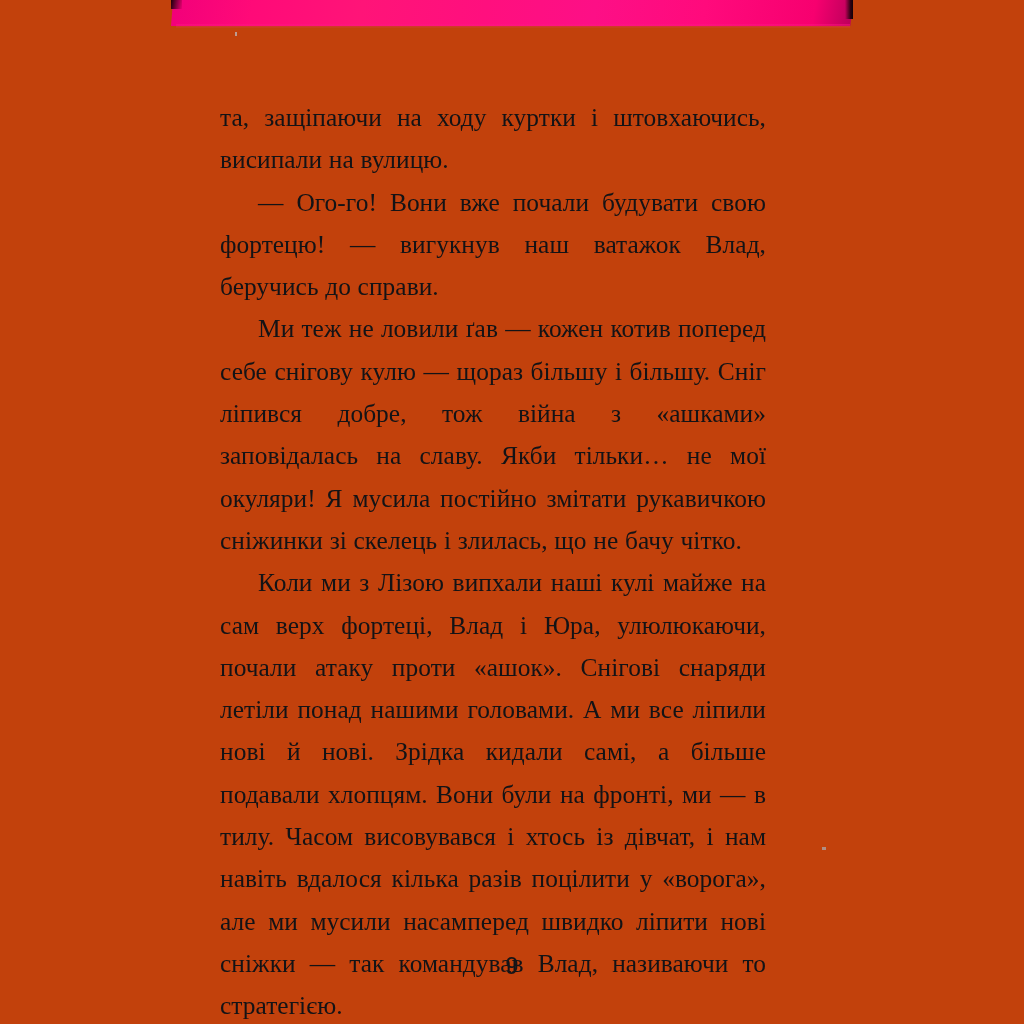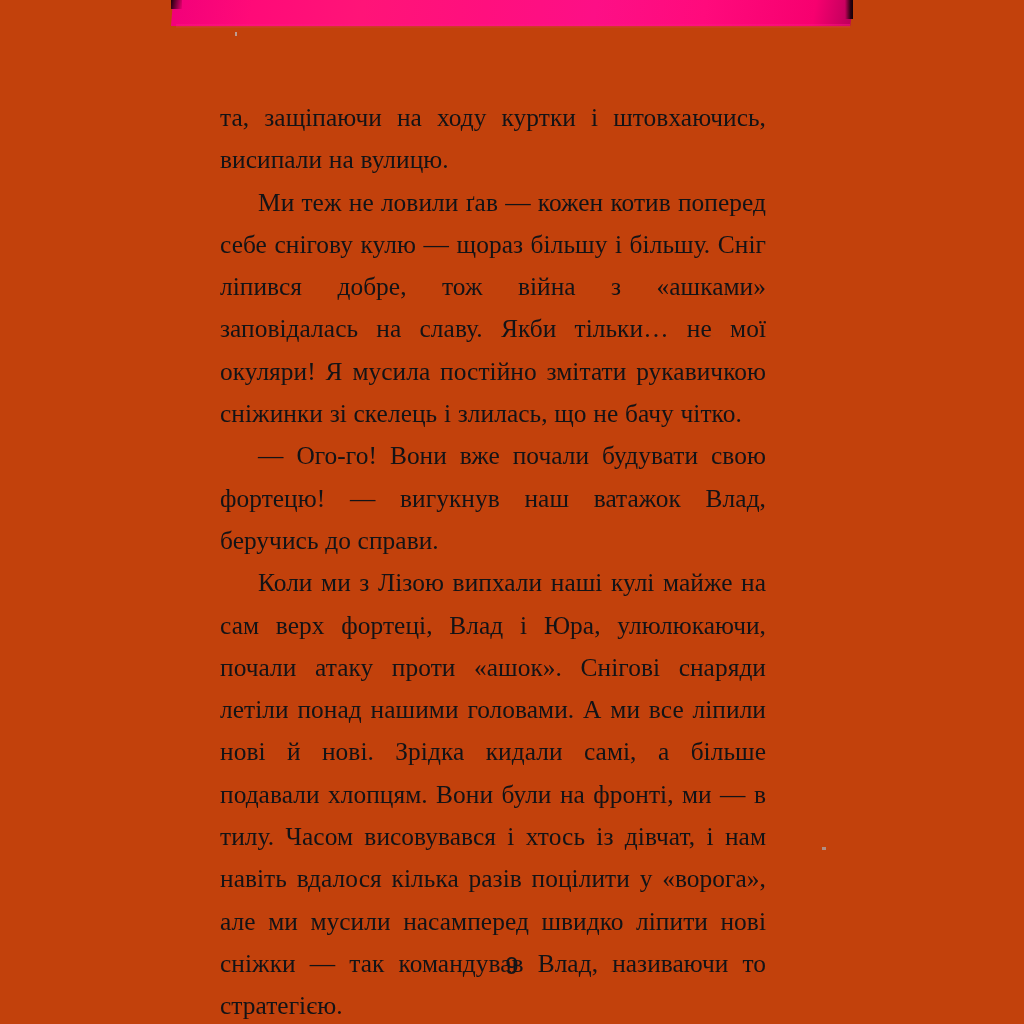--- a/index.html
+++ b/index.html
@@ -123,21 +123,21 @@
     <div class="band-dark-left"></div>
     <div class="band-dark-right"></div>
     <div class="band-soft-bottom"></div>
   </div>
 
   <div class="speck speck-top"></div>
   <div class="speck speck-right"></div>
 
   <div class="text-block">
     <p class="para no-indent">та, защіпаючи на ходу куртки і штовхаючись, висипали на вулицю.</p>
+    <p class="para">— Ого-го! Вони вже почали будувати свою фортецю! — вигукнув наш ватажок Влад, беручись до справи.</p>
     <p class="para">Ми теж не ловили ґав — кожен котив поперед себе снігову кулю — щораз більшу і більшу. Сніг ліпився добре, тож війна з «ашками» заповідалась на славу. Якби тільки… не мої окуляри! Я мусила постійно змітати рукавичкою сніжинки зі скелець і злилась, що не бачу чітко.</p>
-    <p class="para">— Ого-го! Вони вже почали будувати свою фортецю! — вигукнув наш ватажок Влад, беручись до справи.</p>
     <p class="para">Коли ми з Лізою випхали наші кулі майже на сам верх фортеці, Влад і Юра, улюлюкаючи, почали атаку проти «ашок». Снігові снаряди летіли понад нашими головами. А ми все ліпили нові й нові. Зрідка кидали самі, а більше подавали хлопцям. Вони були на фронті, ми — в тилу. Часом висовувався і хтось із дівчат, і нам навіть вдалося кілька разів поцілити у «ворога», але ми мусили насамперед швидко ліпити нові сніжки — так командував Влад, називаючи то стратегією.</p>
 
   </div>
 
   <div class="folio">9</div>
 
 </div>
 
 </body></html>

